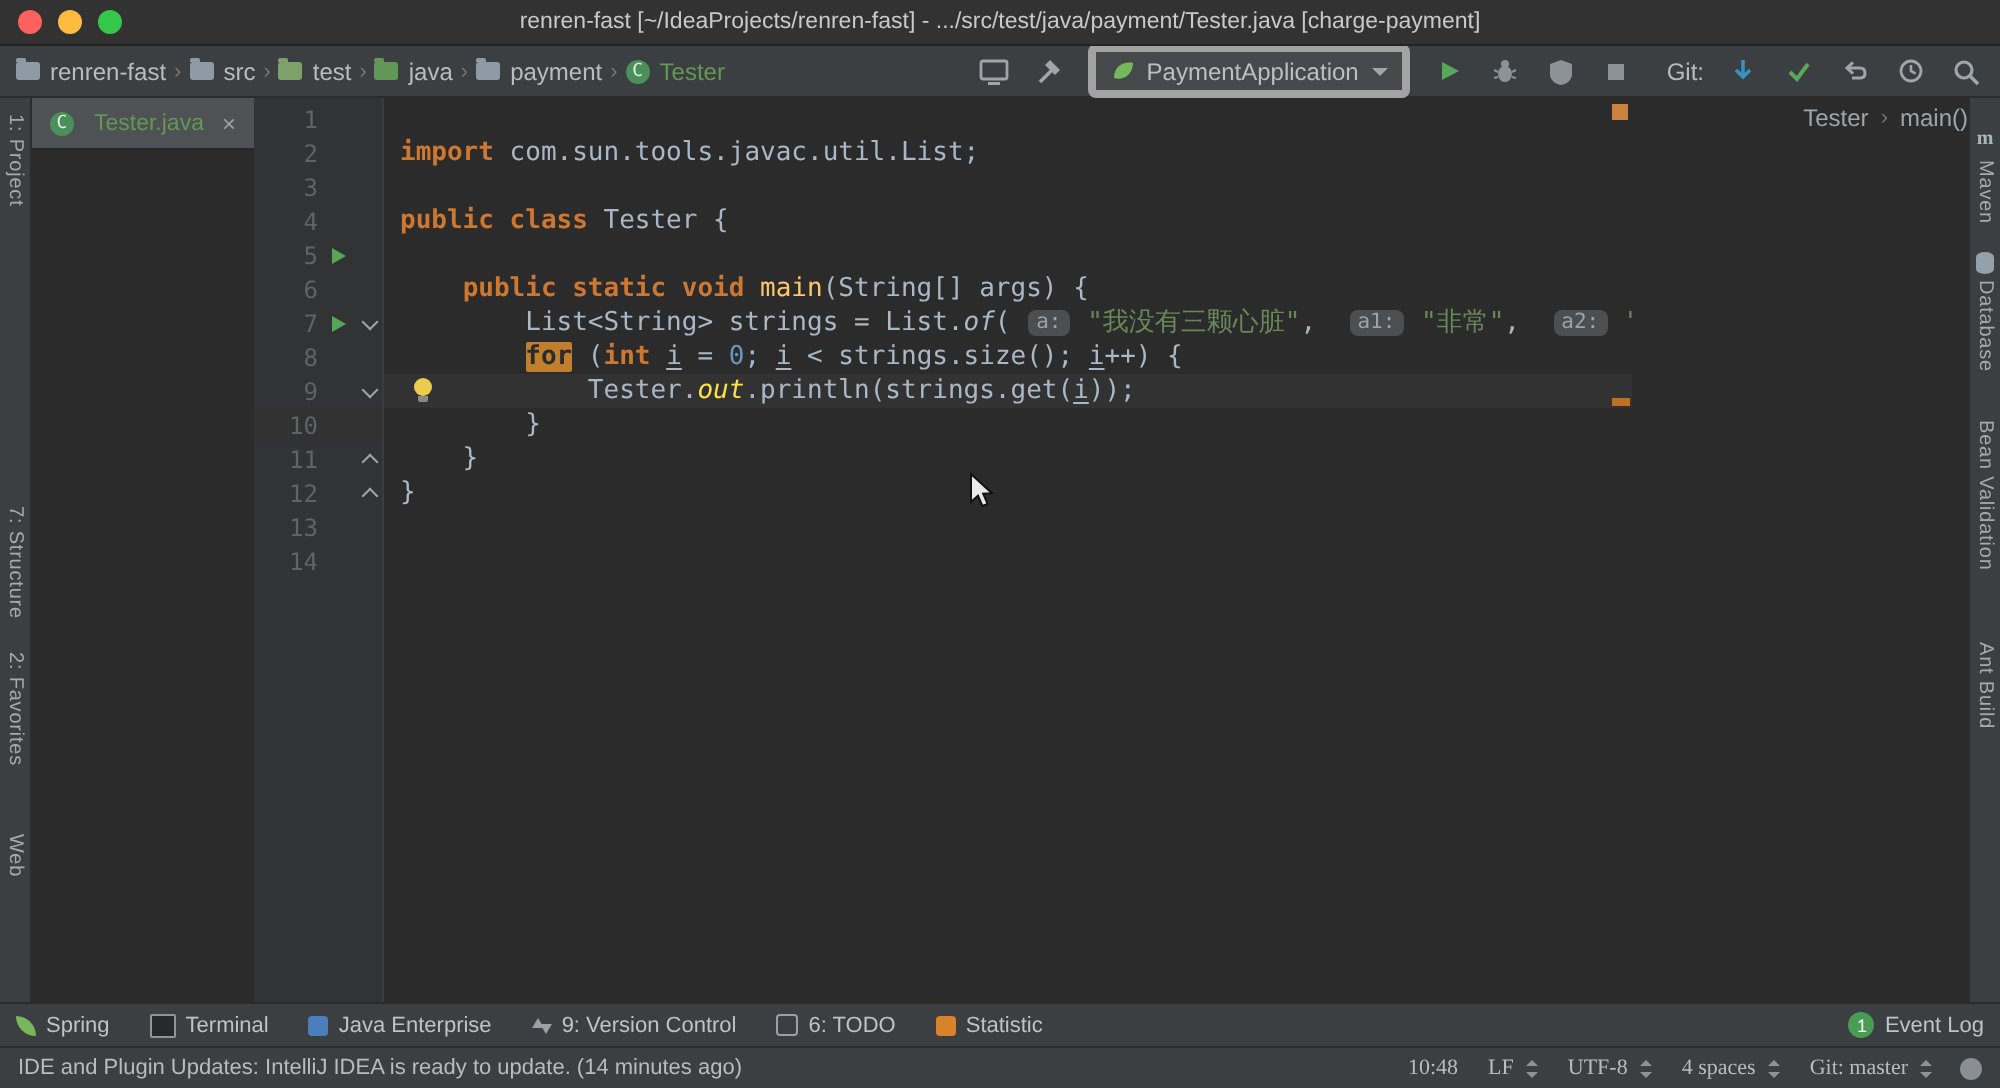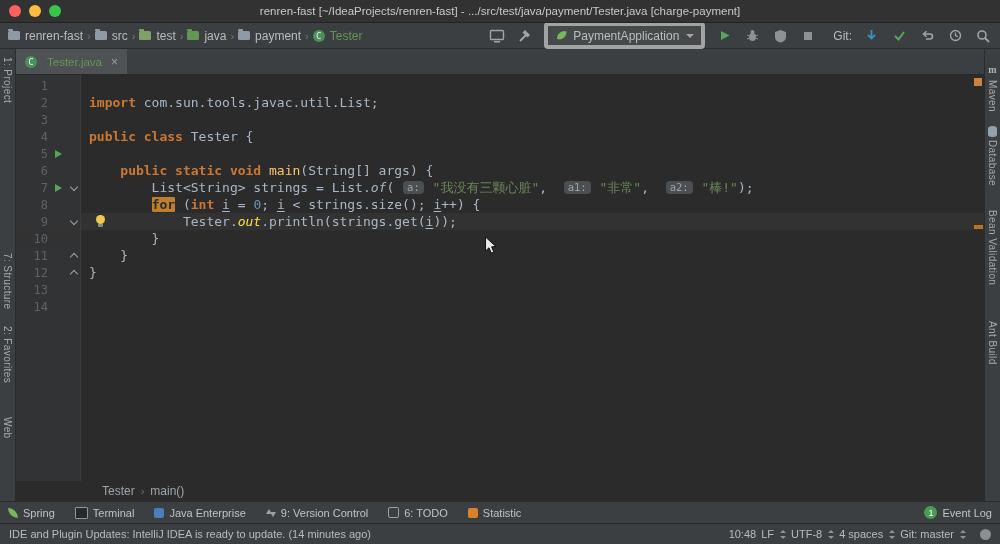--- a/index.html
+++ b/index.html
@@ -47,21 +47,21 @@
   .strip.left .strip-btn:nth-of-type(3){margin-top:16px;}
   .strip.left .strip-btn:nth-of-type(4){margin-top:34px;}
   .strip.right .strip-btn:nth-of-type(1){margin-top:10px;}
   .strip.right .strip-btn:nth-of-type(2){margin-top:14px;}
   .strip.right .strip-btn:nth-of-type(3){margin-top:24px;}
   .strip.right .strip-btn:nth-of-type(4){margin-top:36px;}
   .strip-icon{display:block;}
   .maven-icon::before{content:"m";color:#AEB5B9;font-size:10px;font-weight:bold;font-family:"Liberation Serif",serif;}
   .database-icon{width:9px;height:11px;background:#93A1AB;border-radius:4.5px/2.5px;}
 
-  .editor-col{flex:1;display:flex;flex-direction:column;min-width:0;}
+  .editor-col{flex:1;display:flex;flex-direction:row;min-width:0;}
 
   
   .tabbar{height:25px;background:#3c3f41;border-bottom:1px solid #282828;display:flex;align-items:stretch;flex:0 0 auto;}
   .tab{display:flex;align-items:center;gap:5px;background:#4e5254;padding:0 9px;font-size:11.5px;color:#629755;cursor:default;}
   .tab-close{margin-left:4px;color:#9da0a2;font-size:12px;line-height:12px;cursor:pointer;}
   .tab-close::before{content:"×";}
 
   
   .editor-body{flex:1;display:flex;position:relative;background:#2b2b2b;min-height:0;overflow:hidden;}
   .gutter{width:64px;flex:0 0 auto;background:#313335;border-right:1px solid #3a3c3e;padding-top:2px;
@@ -116,21 +116,21 @@
   .vcs-icon::after{content:"";position:absolute;right:0;bottom:1px;border-left:3px solid transparent;border-right:3px solid transparent;border-top:5px solid #9aa0a4;}
   .todo-icon{width:9px;height:9px;border:1px solid #9aa0a6;border-radius:2px;}
   .statistic-icon{width:10px;height:10px;background:#D9822B;border-radius:2px;}
   .event-log{margin-left:auto;display:flex;align-items:center;gap:5px;cursor:default;}
   .eventlog-badge{width:13px;height:13px;border-radius:50%;background:#499C54;color:#fff;font-size:9px;
                   display:flex;align-items:center;justify-content:center;}
 
   .statusbar{height:20px;background:#3c3f41;border-top:1px solid #2b2b2b;display:flex;align-items:center;
              font-size:11px;color:#b8bcbf;padding:0 9px;flex:0 0 auto;}
   .status-message{flex:1;white-space:nowrap;overflow:hidden;text-overflow:ellipsis;}
-  .status-widgets{display:flex;align-items:center;gap:5px;}
+  .status-widgets{display:flex;align-items:center;gap:15px;font-family:Liberation Serif, serif;}
   .widget{display:flex;align-items:center;gap:3px;cursor:default;}
   .updown{display:inline-block;width:7px;height:9px;position:relative;margin-left:2px;}
   .updown::before{content:"";position:absolute;top:0;left:1px;border-left:3px solid transparent;border-right:3px solid transparent;border-bottom:3.5px solid #8f9396;}
   .updown::after{content:"";position:absolute;bottom:0;left:1px;border-left:3px solid transparent;border-right:3px solid transparent;border-top:3.5px solid #8f9396;}
   .hector{width:11px;height:11px;border-radius:50%;background:#8a8f93;margin-left:14px;cursor:pointer;}
 
   .mouse-cursor{position:absolute;left:484px;top:236px;z-index:99;pointer-events:none;}
 </style>
 </head>
 <body>

